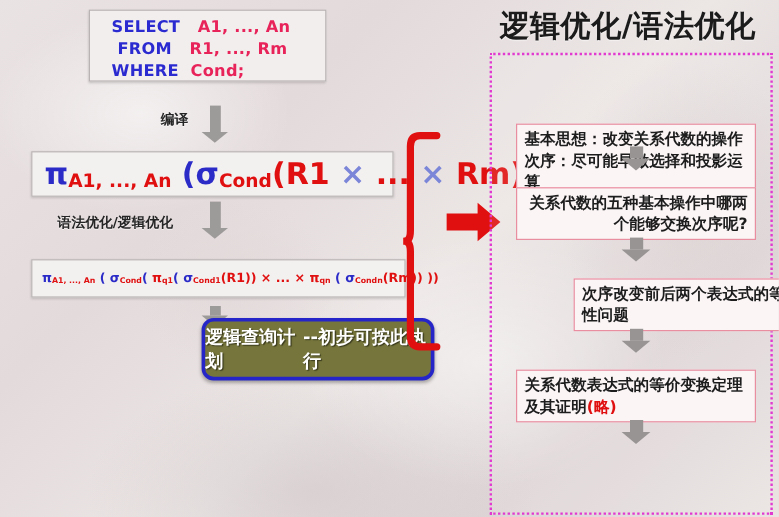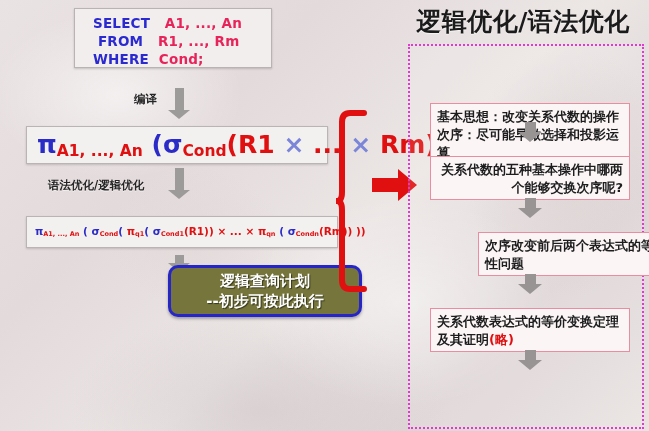--- a/index.html
+++ b/index.html
@@ -66,21 +66,21 @@
   .f2{font-size:10.5px;font-weight:bold;white-space:nowrap;}
   .blu{color:#2b2bc8;}
   .red{color:#e01010;}
   .lblue{color:#7b86d8;}
   .sub{font-size:.62em;vertical-align:-0.18em;}
 
   .planbox{
     position:absolute;left:168px;top:265px;width:194px;height:52px;
     background:#76763c;border:3px solid #2626c8;border-radius:10px;
     box-sizing:border-box;
-    display:flex;flex-direction:column;align-items:center;justify-content:center;
+    display:flex;align-items:center;justify-content:center;
     color:#ffffff;font-weight:bold;font-size:15px;line-height:20px;
     text-shadow:1px 1px 1px rgba(0,0,0,.55);
     box-shadow:0 2px 3px rgba(0,0,0,.3);
   }
 
   
   .brace{
     position:absolute;left:336px;top:108px;width:34px;height:186px;
   }
   .arrowR{position:absolute;left:372px;top:168px;width:46px;height:34px;}

